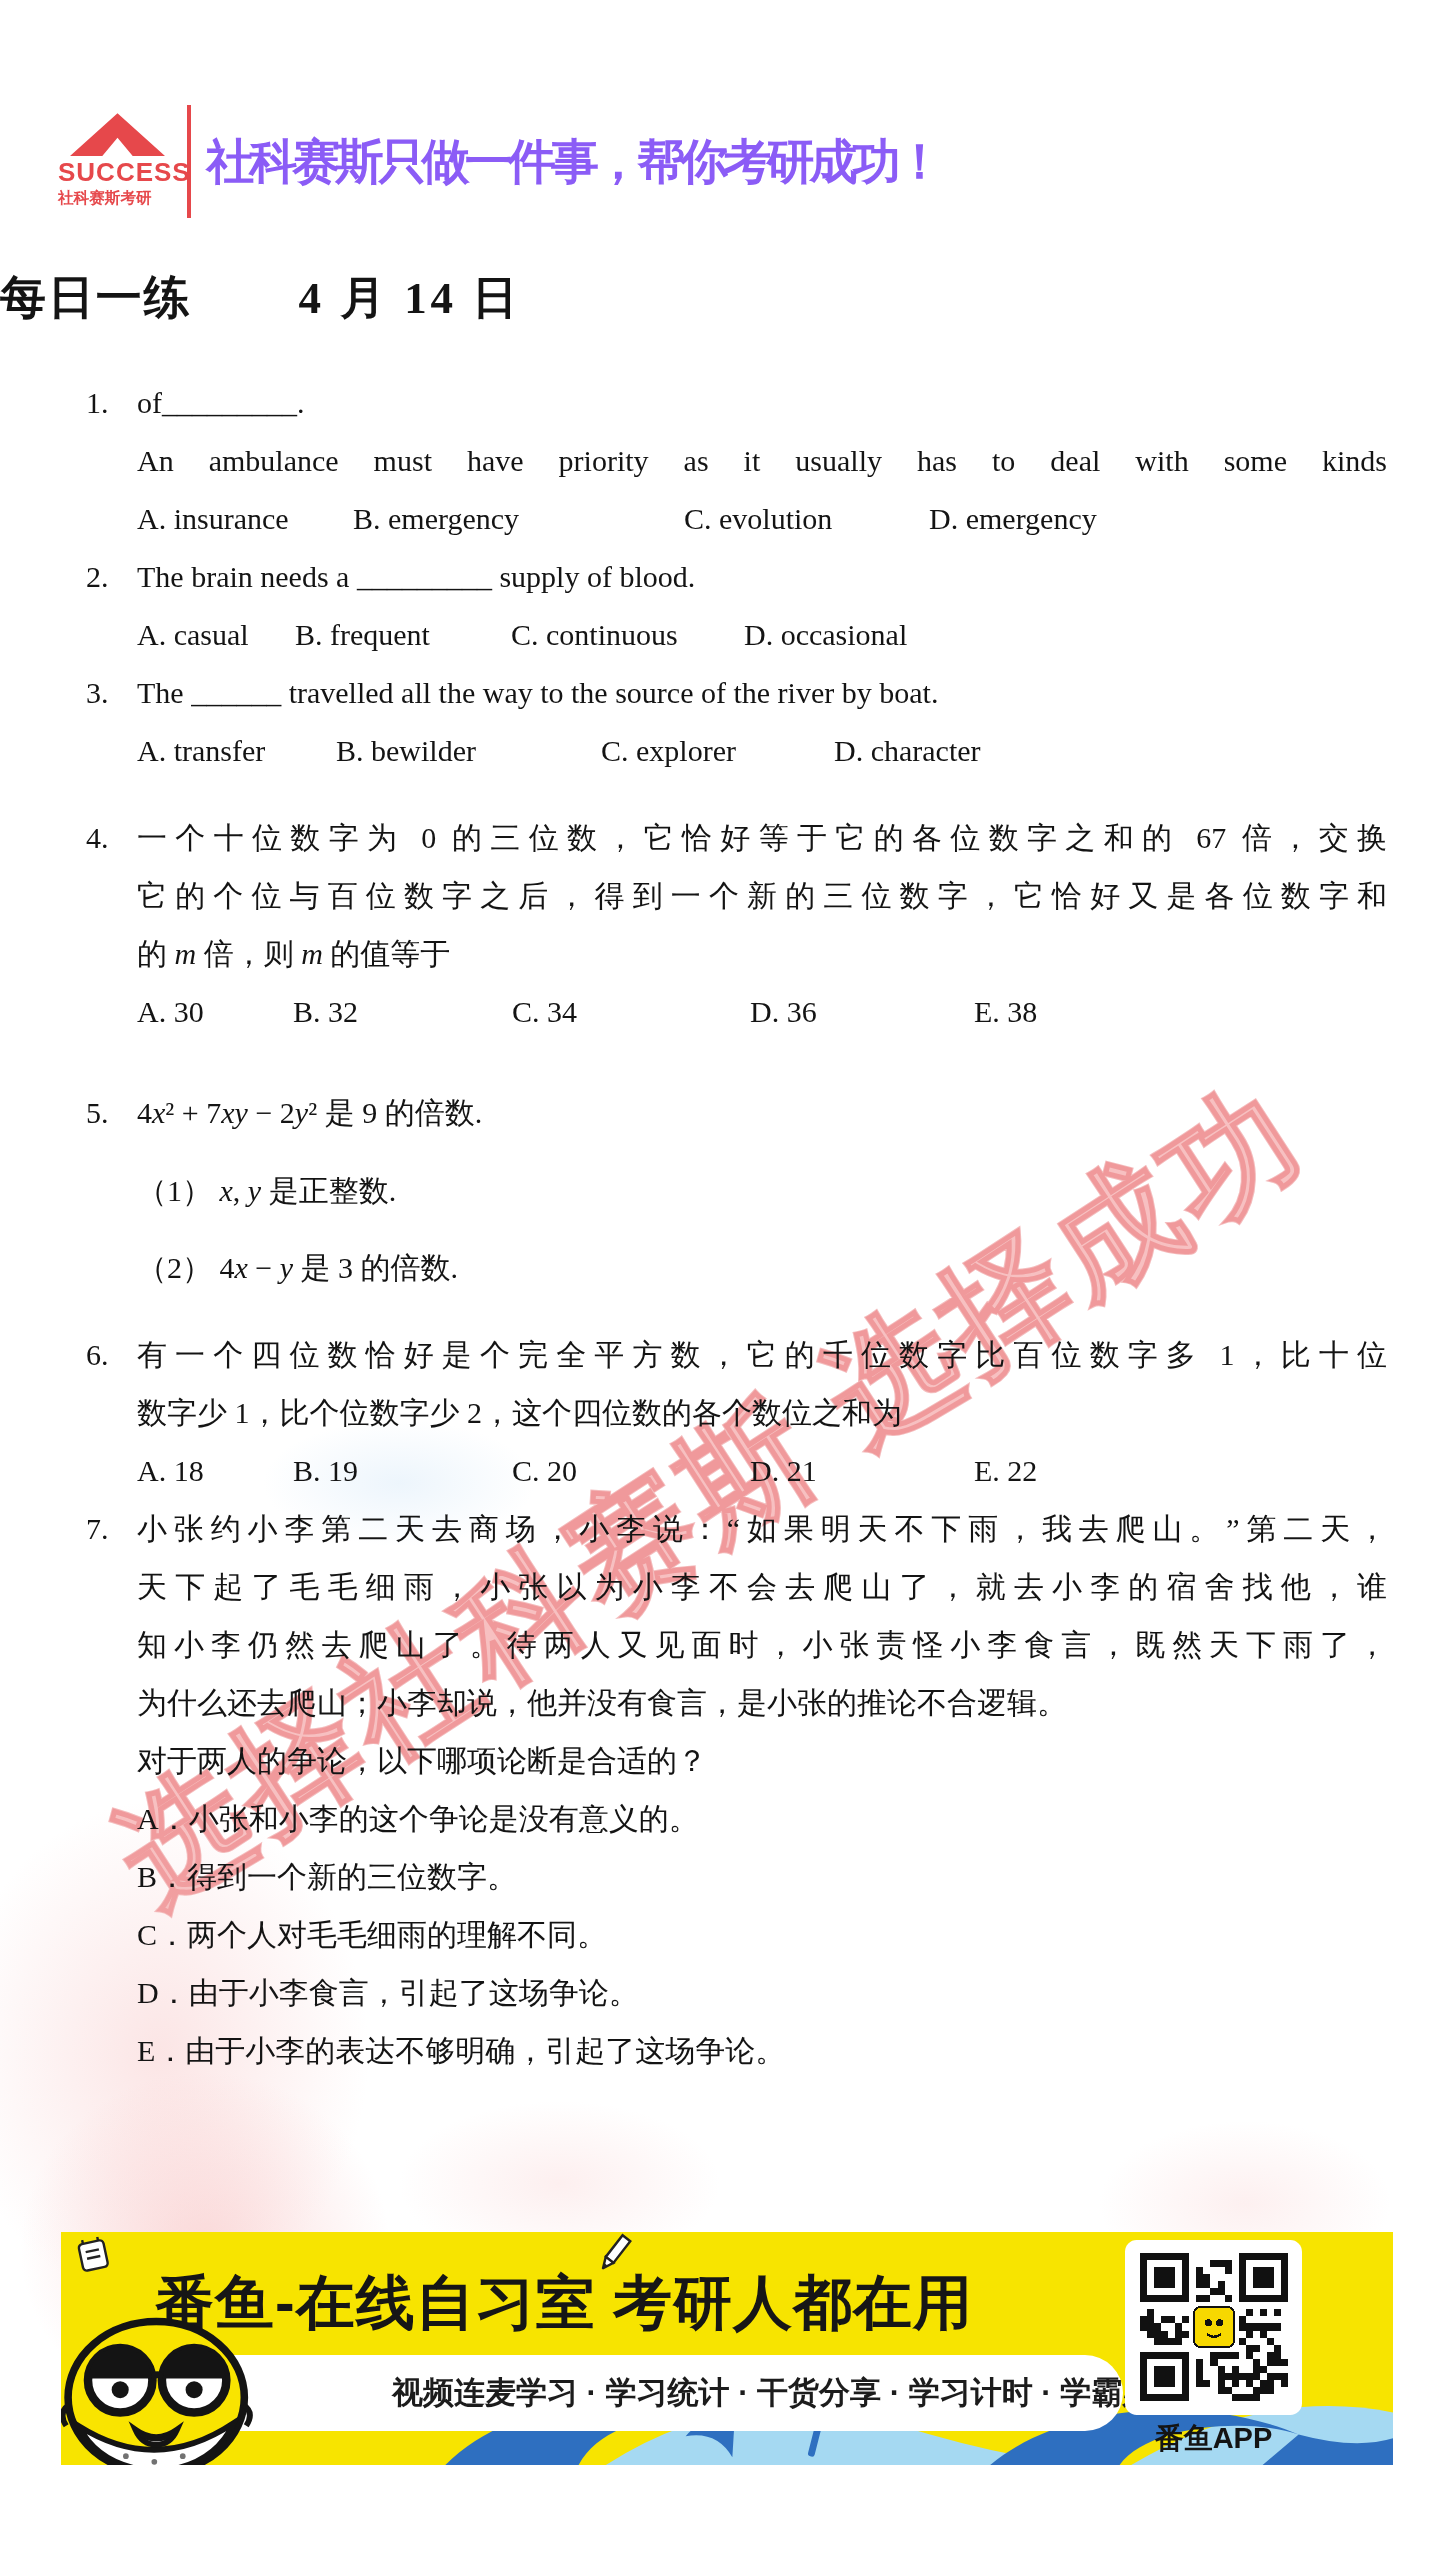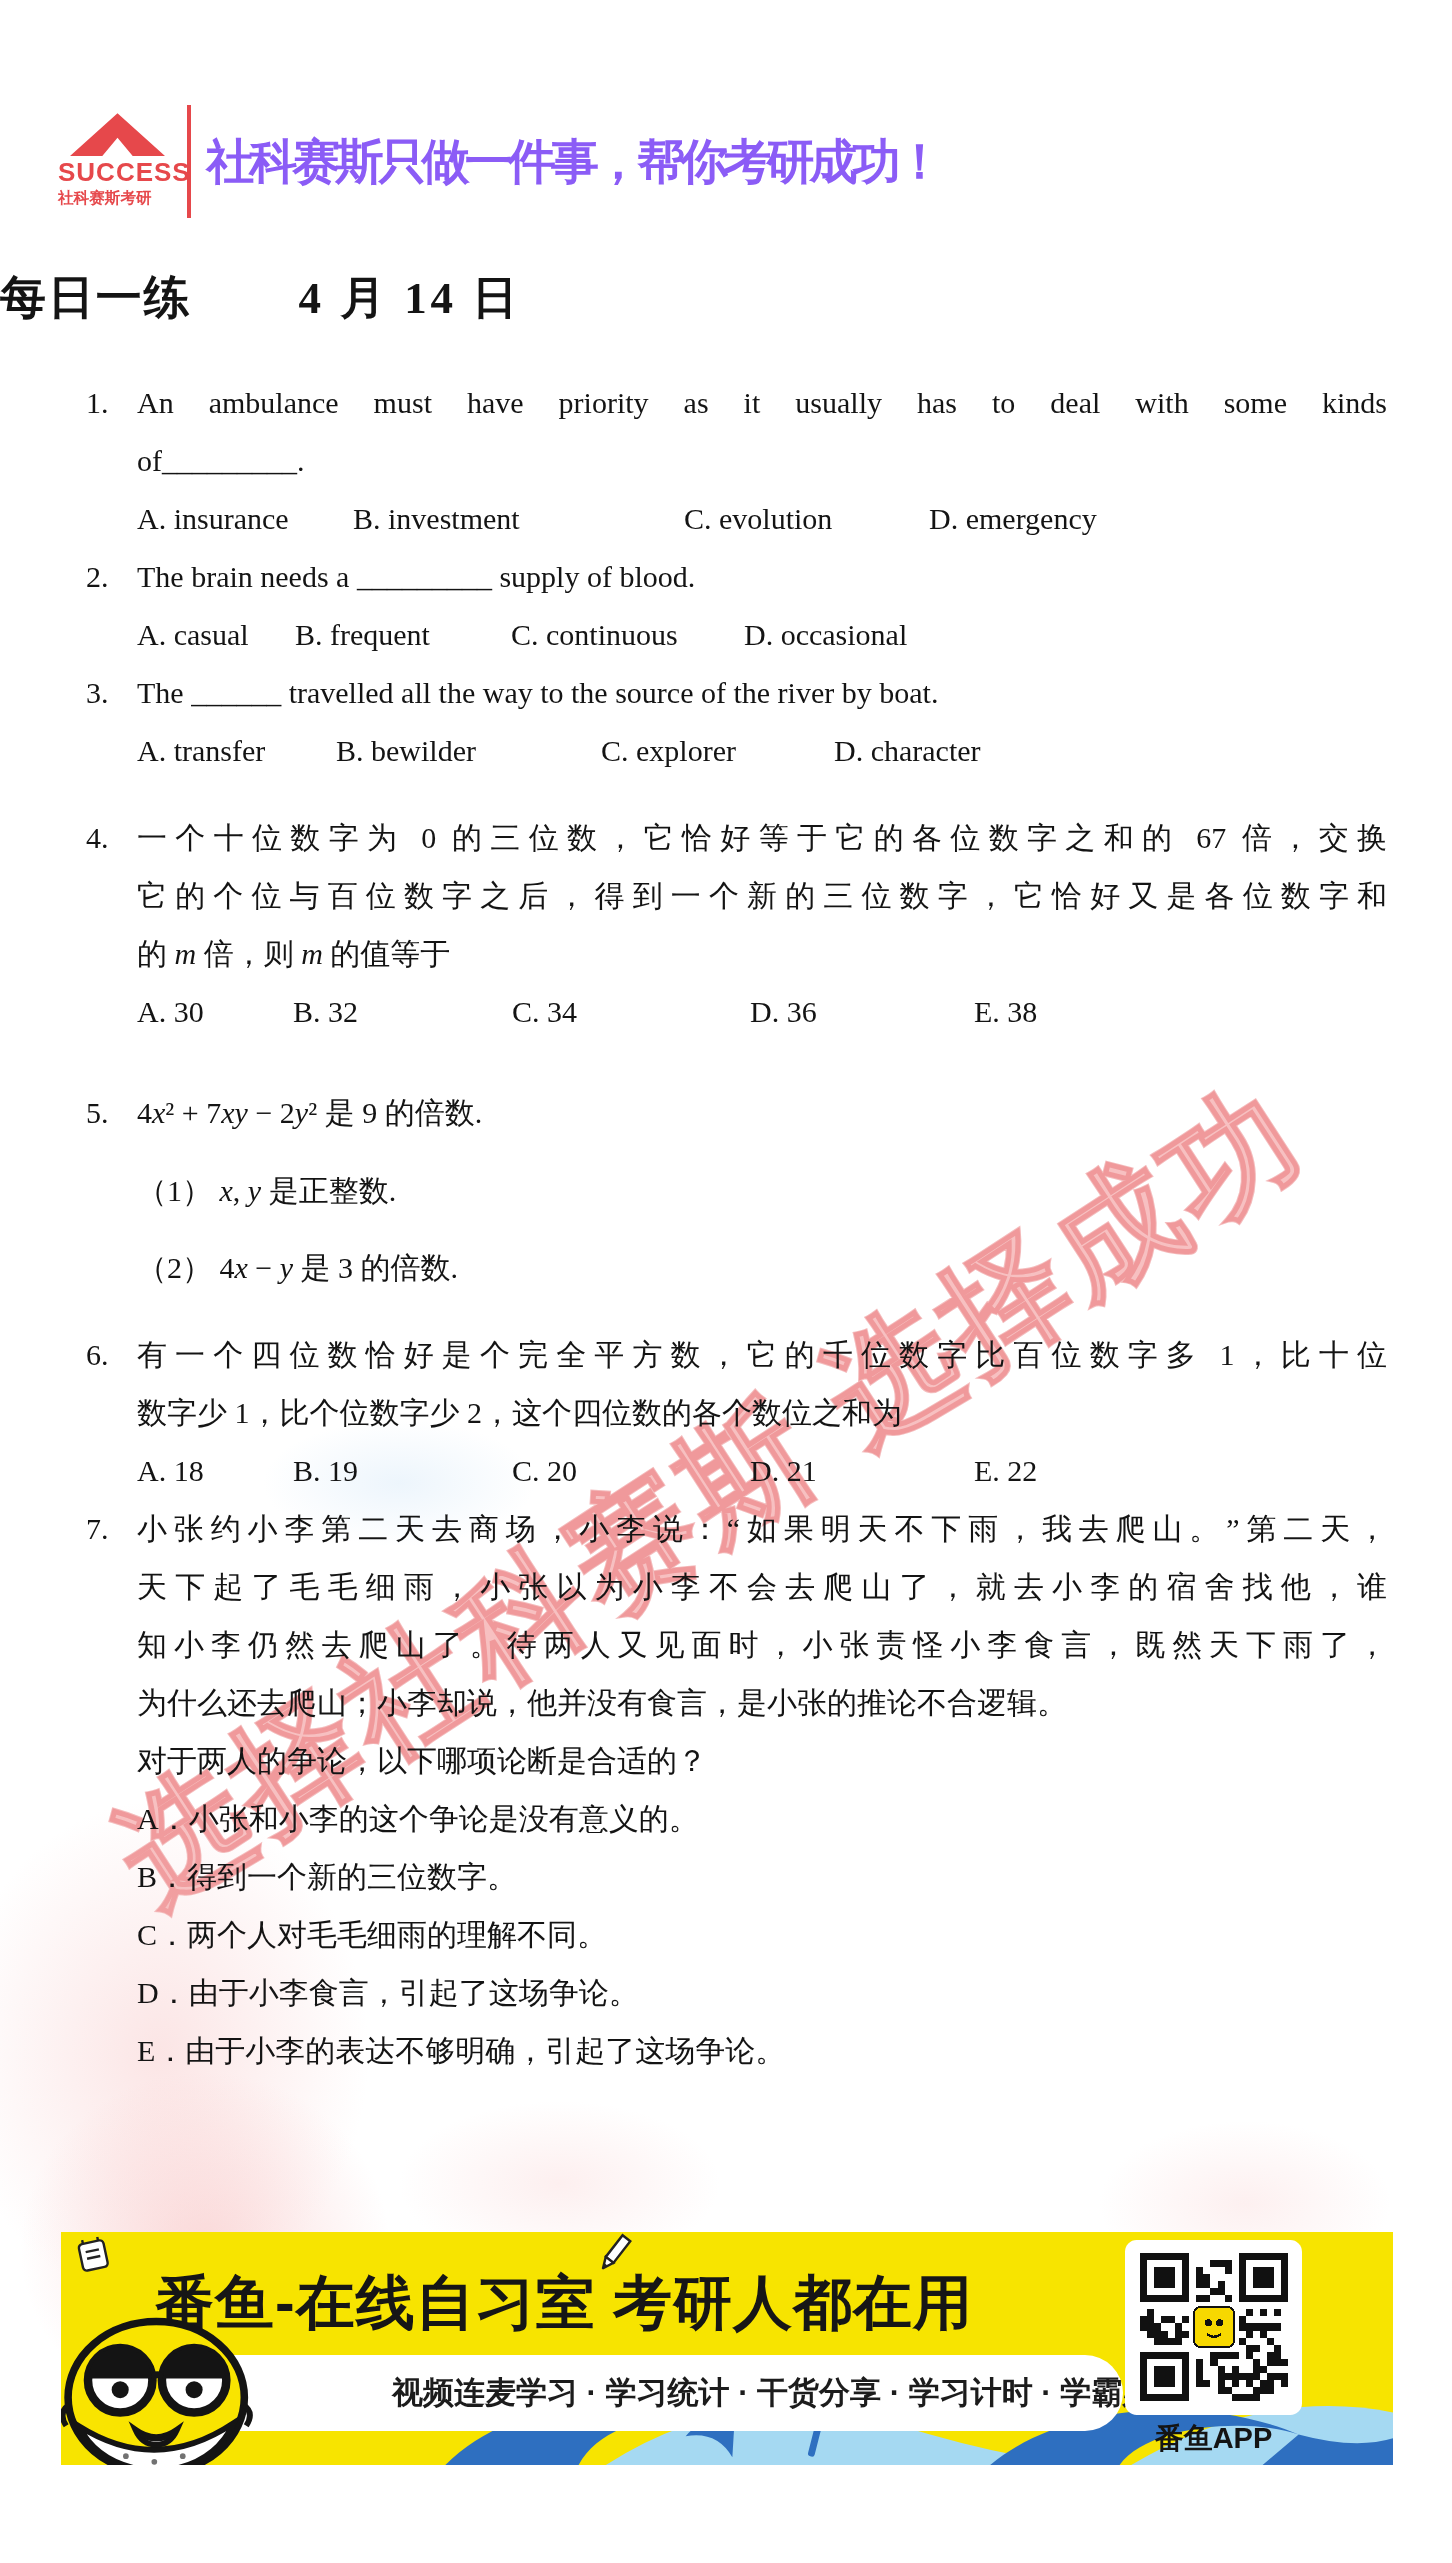--- a/index.html
+++ b/index.html
@@ -101,23 +101,23 @@
 </div>
 
 <div class="title-row">
   <span class="title-name">每日一练</span><span class="title-date">4 月 14 日</span>
 </div>
 
 <div class="questions">
     <div class="question" id="q1">
       <div class="qnum">1.</div>
       <div class="qbody">
+        <div class="qline">of_________.</div>
         <div class="qline jline">An ambulance must have priority as it usually has to deal with some kinds</div>
-        <div class="qline">of_________.</div>
-        <div class="qline opts"><span>A. insurance</span><span>B. investment</span><span>C. evolution</span><span>D. emergency</span></div>
+        <div class="qline opts"><span>A. insurance</span><span>B. emergency</span><span>C. evolution</span><span>D. emergency</span></div>
       </div>
     </div>
     <div class="question" id="q2">
       <div class="qnum">2.</div>
       <div class="qbody">
         <div class="qline">The brain needs a _________ supply of blood.</div>
         <div class="qline opts"><span>A. casual</span><span>B. frequent</span><span>C. continuous</span><span>D. occasional</span></div>
       </div>
     </div>
     <div class="question" id="q3">

